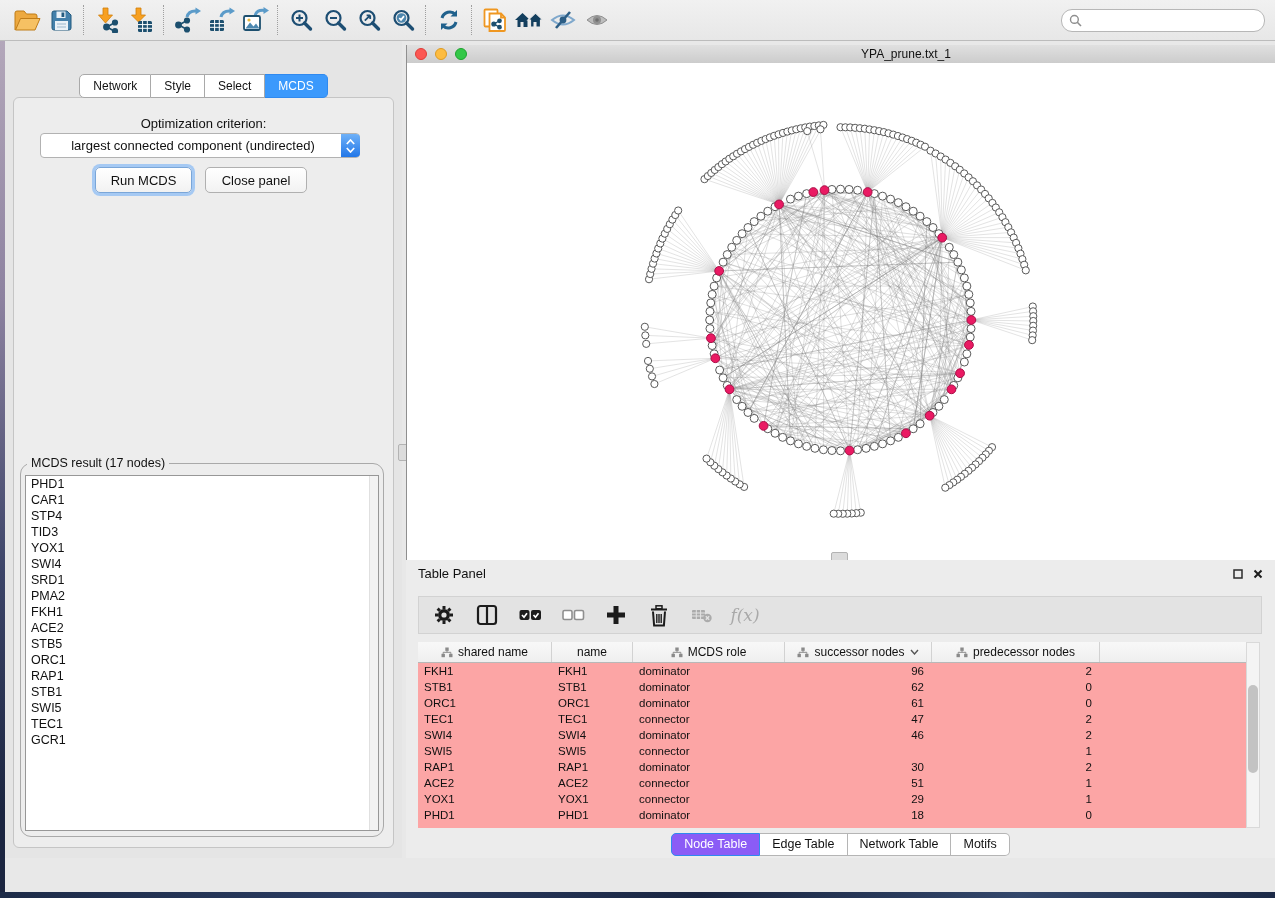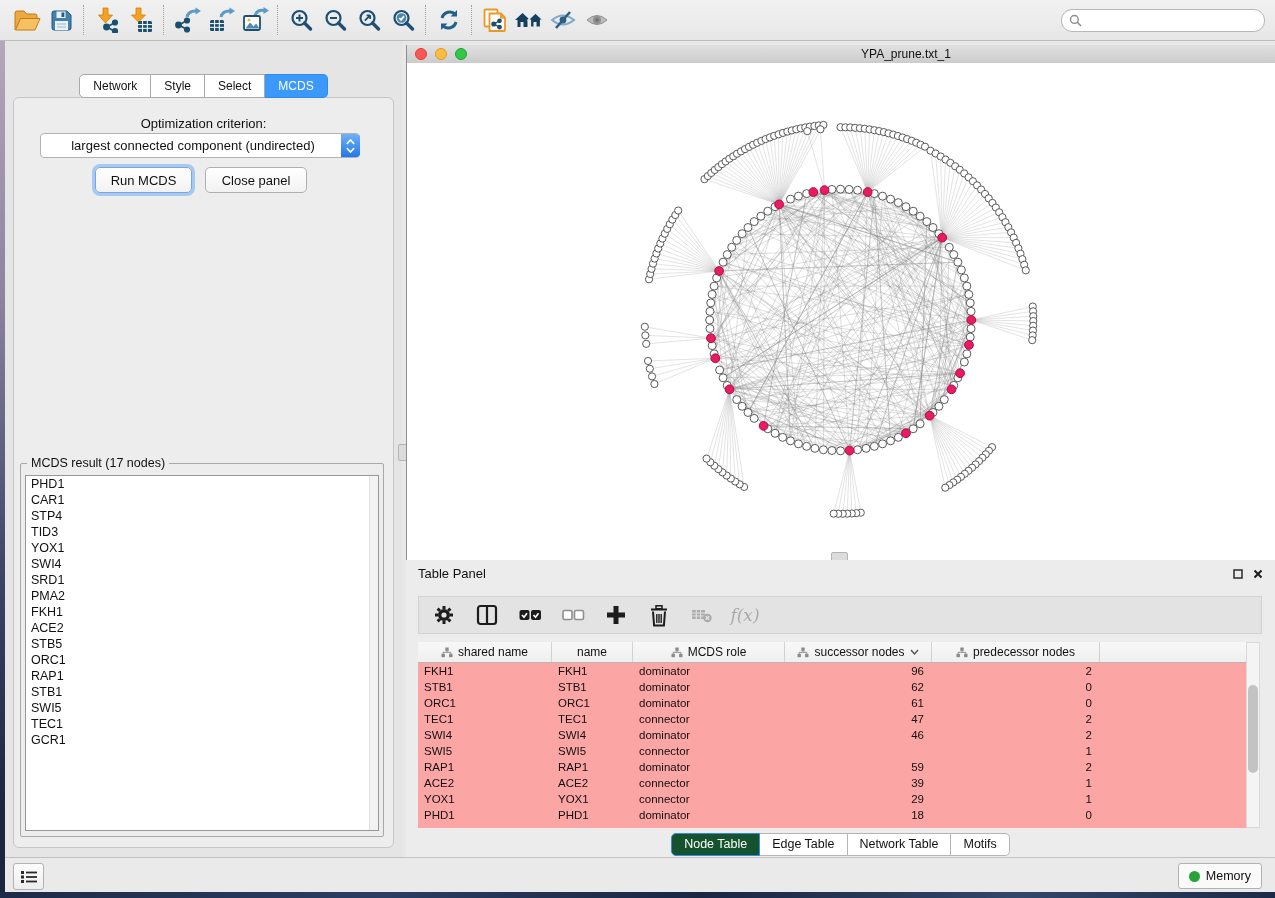--- a/index.html
+++ b/index.html
@@ -37,21 +37,21 @@
   .criterion{position:absolute;left:26px;top:35px;width:318px;height:23px;background:#fff;
     border:1px solid #b2b2b2;border-radius:4px;display:flex;align-items:center;cursor:default;}
   .criterion .val{flex:1;text-align:center;font-size:13px;padding-left:4px;}
   .criterion .stepper{width:19px;height:23px;margin:-1px -1px -1px 0;border-radius:0 4px 4px 0;
     background:linear-gradient(#6eb1f8,#2377e8);display:flex;flex-direction:column;
     align-items:center;justify-content:center;gap:2px;}
   .btn{position:absolute;top:69px;height:24px;background:linear-gradient(#ffffff,#f2f2f2);
     border:1px solid #b0b0b0;border-radius:5px;font-size:13px;font-family:"Liberation Sans",sans-serif;
     display:flex;align-items:center;justify-content:center;cursor:default;}
   .btn.focus{box-shadow:0 0 0 3px #a5c9f3;border-color:#7aa6d8;}
-  .groupbox{position:absolute;left:6px;right:9px;top:365px;bottom:10px;border:1px solid #a9a9a9;border-radius:2px;}
+  .groupbox{position:absolute;left:6px;right:9px;top:365px;bottom:10px;border:1px solid #a9a9a9;border-radius:11px;}
   .groupbox legend{position:absolute;top:-8px;left:6px;background:#ededed;padding:0 4px;font-size:12.5px;}
   .mcds-list{position:absolute;left:4px;right:4px;top:11px;bottom:5px;background:#fff;
     border:1px solid #979797;overflow:hidden;}
   .mcds-item{height:16px;line-height:16px;font-size:12.5px;padding-left:5px;}
   .list-track{position:absolute;right:0;top:0;bottom:0;width:8px;background:#f3f3f3;border-left:1px solid #e0e0e0;}
   
   .v-split-handle{position:absolute;left:398px;top:444px;width:8px;height:15px;background:#dcdcdc;
     border:1px solid #b3b3b3;border-radius:2px;}
   .h-split-handle{position:absolute;left:831px;top:552px;width:15px;height:8px;background:#dcdcdc;
     border:1px solid #b3b3b3;border-radius:2px;}
@@ -81,21 +81,21 @@
   .trow{display:flex;height:16px;line-height:16px;font-size:11.5px;cursor:default;}
   .tcell{box-sizing:border-box;padding:0 6px;overflow:hidden;white-space:nowrap;}
   .tcell.num{text-align:right;padding-right:8px;}
   .tp-scroll{position:absolute;top:82px;left:840px;width:14px;height:186px;background:#f4f4f4;
     border:1px solid #d9d9d9;box-sizing:border-box;}
   .tp-thumb{position:absolute;left:1px;right:1px;top:42px;height:88px;background:#c3c3c3;border-radius:6px;}
   .tp-tabs{position:absolute;left:0;right:0;top:273px;display:flex;justify-content:center;}
   .tp-tab{font-size:12.5px;padding:3px 12px 4px;background:#fff;border:1px solid #b5b5b5;border-left:none;cursor:default;}
   .tp-tab:first-child{border-left:1px solid #b5b5b5;border-radius:5px 0 0 5px;}
   .tp-tab:last-child{border-radius:0 5px 5px 0;}
-  .tp-tab.active{background:#14532d;border-color:#2f89ef;color:#fff;}
+  .tp-tab.active{background:#8b5cf6;border-color:#2f89ef;color:#fff;}
   
   .status-bar{position:absolute;left:5px;right:0;bottom:6px;height:34px;background:#eaeaea;
     border-top:1px solid #c0c0c0;}
   .list-btn{position:absolute;left:8px;top:5px;width:29px;height:25px;background:linear-gradient(#fdfdfd,#eeeeee);
     border:1px solid #b2b2b2;border-radius:3px;display:flex;align-items:center;justify-content:center;cursor:default;}
   .memory-btn{position:absolute;right:13px;top:5px;height:24px;padding:0 10px;background:#fafafa;
     border:1px solid #b2b2b2;border-radius:3px;display:flex;align-items:center;gap:6px;font-size:12.5px;cursor:default;}
   .mem-dot{width:11px;height:11px;border-radius:50%;background:#27a337;}
 </style>
 </head>
@@ -1215,28 +1215,28 @@
             <div class="tcell" style="width: 134px;">SWI5</div>
             <div class="tcell" style="width: 81px;">SWI5</div>
             <div class="tcell" style="width: 152px;">connector</div>
             <div class="tcell num" style="width: 147px; margin-top: 12px;">43</div>
             <div class="tcell num" style="width: 168px;">1</div>
           </div>
           <div class="trow">
             <div class="tcell" style="width: 134px;">RAP1</div>
             <div class="tcell" style="width: 81px;">RAP1</div>
             <div class="tcell" style="width: 152px;">dominator</div>
-            <div class="tcell num" style="width: 147px;">59</div>
+            <div class="tcell num" style="width: 147px;">30</div>
             <div class="tcell num" style="width: 168px;">2</div>
           </div>
           <div class="trow">
             <div class="tcell" style="width: 134px;">ACE2</div>
             <div class="tcell" style="width: 81px;">ACE2</div>
             <div class="tcell" style="width: 152px;">connector</div>
-            <div class="tcell num" style="width: 147px;">39</div>
+            <div class="tcell num" style="width: 147px;">51</div>
             <div class="tcell num" style="width: 168px;">1</div>
           </div>
           <div class="trow">
             <div class="tcell" style="width: 134px;">YOX1</div>
             <div class="tcell" style="width: 81px;">YOX1</div>
             <div class="tcell" style="width: 152px;">connector</div>
             <div class="tcell num" style="width: 147px;">29</div>
             <div class="tcell num" style="width: 168px;">1</div>
           </div>
           <div class="trow">
@@ -1252,34 +1252,16 @@
       <div class="tp-thumb"></div>
     </div>
     <div class="tp-tabs">
         <div class="tp-tab active">Node Table</div>
         <div class="tp-tab">Edge Table</div>
         <div class="tp-tab">Network Table</div>
         <div class="tp-tab">Motifs</div>
       </div>
   </div>
 
-  <div class="status-bar">
-    <div class="list-btn">
-      <svg width="16" height="14" viewBox="0 0 16 14">
-        <g fill="#2a2a2a">
-          <rect x="0" y="1" width="3" height="3"></rect>
-            <rect x="5" y="1.6" width="11" height="1.8"></rect>
-          <rect x="0" y="5.5" width="3" height="3"></rect>
-            <rect x="5" y="6.1" width="11" height="1.8"></rect>
-          <rect x="0" y="10" width="3" height="3"></rect>
-            <rect x="5" y="10.6" width="11" height="1.8"></rect>
-        </g>
-      </svg>
-    </div>
-    <div class="memory-btn">
-      <span class="mem-dot"></span>
-      <span>Memory</span>
-    </div>
-  </div>
 
   <div class="wall-left"></div>
   <div class="wall-bottom"></div>
 </div>
 
 </body></html>

